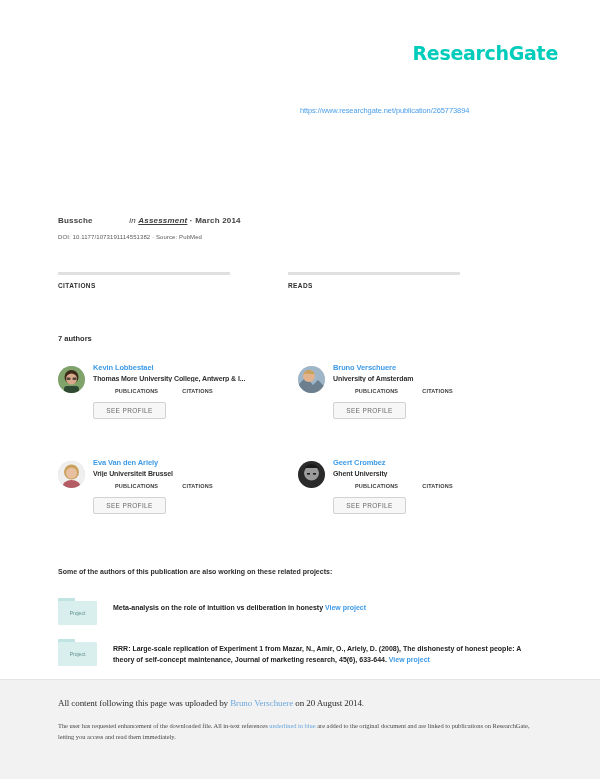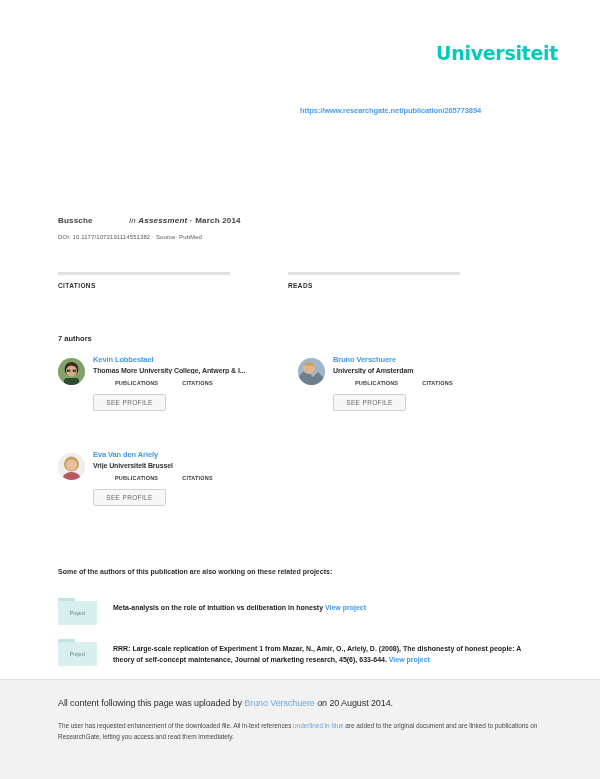--- a/index.html
+++ b/index.html
@@ -38,21 +38,21 @@
     letter-spacing: -0.3px;
     font-family: "DejaVu Sans", sans-serif;
     filter: blur(0.35px);
   }
 
   .rg-url {
     position: absolute;
     top: 106px;
     left: 300px;
     font-size: 7.5px;
-    font-weight: bold;
+    font-weight: normal;
     color: #4a9eea;
     letter-spacing: -0.1px;
     filter: blur(0.55px);
   }
 
   
   .article-meta {
     position: absolute;
     top: 215px;
     left: 58px;
@@ -61,21 +61,21 @@
 
   .article-line {
     font-size: 8px;
     color: #3f3f3f;
     font-weight: bold;
     letter-spacing: 0.2px;
     filter: blur(0.5px);
     line-height: 1.4;
   }
   .article-line .in-word { font-weight: normal; font-style: italic; padding-left: 34px; }
-  .article-line .journal { font-style: italic; }
+  .article-line .journal { font-style: italic; text-decoration: underline; }
 
   .doi-line {
     margin-top: 8px;
     font-size: 6px;
     color: #5a5a5a;
     letter-spacing: 0.1px;
     filter: blur(0.55px);
   }
 
   
@@ -110,25 +110,26 @@
     top: 334px;
     left: 58px;
     font-size: 7.5px;
     font-weight: bold;
     color: #2d2d2d;
     filter: blur(0.5px);
   }
 
   .authors-grid {
     position: absolute;
-    top: 355px;
+    top: 363px;
     left: 58px;
     width: 480px;
     display: flex;
     flex-wrap: wrap;
+    justify-content: flex-end;
   }
 
   .author-card {
     width: 240px;
     height: 95px;
     position: relative;
     padding-left: 0;
   }
 
   .avatar {
@@ -267,20 +268,21 @@
   
   .footer {
     position: absolute;
     left: 0;
     bottom: 0;
     width: 600px;
     height: 100px;
     background: #f2f2f2;
     border-top: 1px solid #e3e3e3;
     padding: 18px 58px 0 58px;
+    font-family: Liberation Serif, serif;
   }
 
   .footer-upload {
     font-size: 9px;
     color: #2d2d2d;
     letter-spacing: -0.1px;
   }
   .footer-upload .uploader { color: #6fa8dc; }
 
   .footer-note {
@@ -291,21 +293,21 @@
     letter-spacing: -0.05px;
   }
   .footer-note .blue { color: #6fa8dc; }
 </style>
 </head>
 <body>
 
 <div class="page">
 
   <div class="header">
-    <div class="rg-logo">Universiteit</div>
+    <div class="rg-logo">ResearchGate</div>
     <div class="rg-url">https://www.researchgate.net/publication/265773894</div>
   </div>
 
   <div class="article-meta">
     <div class="article-line">
       <span>Bussche</span>
       <span class="in-word">in</span>
       <span class="journal">Assessment</span>
       <span>·</span>
       <span>March 2014</span>
@@ -383,20 +385,40 @@
         <div class="author-name">Eva Van den Ariely</div>
         <div class="author-affil">Vrije Universiteit Brussel</div>
         <div class="author-stats">
           <div class="author-stat-label">PUBLICATIONS</div>
           <div class="author-stat-label">CITATIONS</div>
         </div>
         <div class="see-profile">SEE PROFILE</div>
       </div>
     </div>
 
+    <div class="author-card">
+      <div class="avatar">
+        <svg viewBox="0 0 27 27">
+            <rect width="27" height="27" fill="#2a2a2a"></rect>
+            <circle cx="13.5" cy="12" r="7.5" fill="#9a9a9a"></circle>
+            <path d="M6 10 a7.5 7 0 0 1 15 0 l0 -3 -15 0Z" fill="#1a1a1a"></path>
+            <rect x="9" y="12" width="3" height="1.6" fill="#1a1a1a"></rect>
+            <rect x="15" y="12" width="3" height="1.6" fill="#1a1a1a"></rect>
+          </svg>
+      </div>
+      <div class="author-body">
+        <div class="author-name">Geert Crombez</div>
+        <div class="author-affil">Ghent University</div>
+        <div class="author-stats">
+          <div class="author-stat-label">PUBLICATIONS</div>
+          <div class="author-stat-label">CITATIONS</div>
+        </div>
+        <div class="see-profile">SEE PROFILE</div>
+      </div>
+    </div>
 
   </div>
 
   <div class="projects-intro">Some of the authors of this publication are also working on these related projects:</div>
 
   <div class="project-list">
 
     <div class="project-row">
       <div class="folder-icon">
         <div class="tab"></div>

